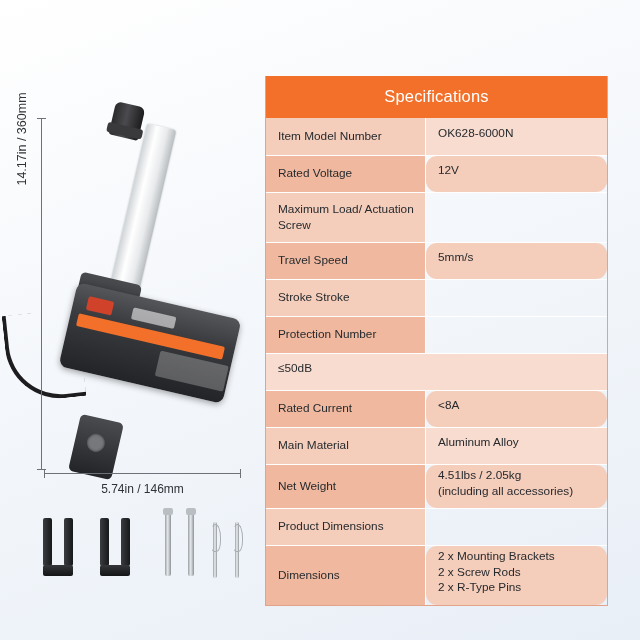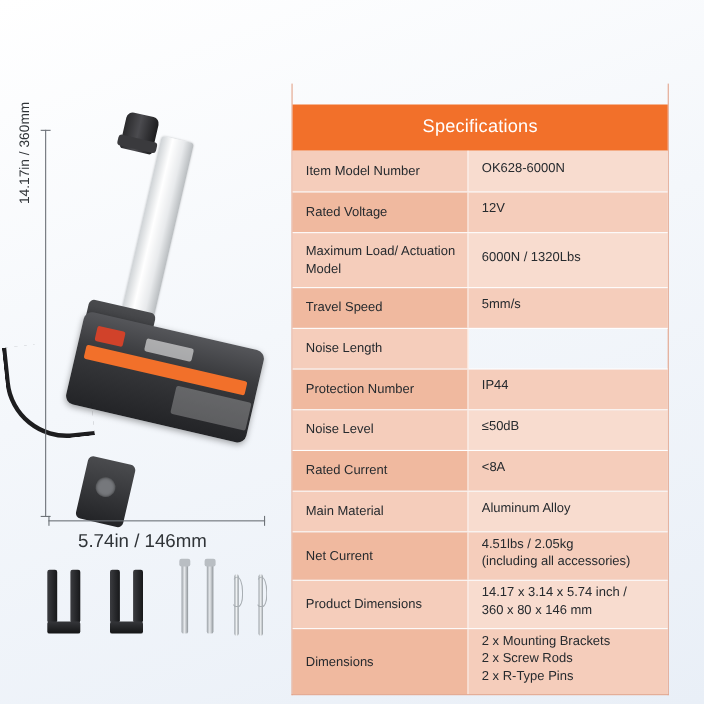--- a/index.html
+++ b/index.html
@@ -196,25 +196,25 @@
     position: absolute;
     top: -4px;
     width: 1px;
     height: 9px;
     background: #6d7278;
   }
   .dim-horz:before { left: 0; }
   .dim-horz:after { right: 0; }
   .dim-horz-label {
     position: absolute;
-    left: 31px;
+    left: 44px;
     top: 482px;
     width: 197px;
     text-align: center;
-    font-size: 17px;
+    font-size: 12px;
     color: #2f3337;
     white-space: nowrap;
   }
 
   
   .bracket {
     position: absolute;
     top: 518px;
     width: 30px;
     height: 58px;
@@ -300,21 +300,20 @@
     border-top: none;
     box-sizing: border-box;
   }
   #spec-header {
     background: #f2702a;
     color: #ffffff;
     font-size: 16.5px;
     text-align: center;
     padding: 11px 0 12px 0;
     letter-spacing: 0.2px;
-    margin-top: 19px;
   }
   .spec-row {
     display: flex;
     width: 100%;
     border-top: 1px solid #ffffff;
     min-height: 37px;
     box-sizing: border-box;
   }
   .spec-row:first-of-type { border-top: none; }
   .spec-key {
@@ -336,21 +335,21 @@
     font-size: 11.8px;
     color: #262a2e;
     display: flex;
     align-items: center;
     line-height: 1.32;
     white-space: pre-line;
   }
   .shade-0 .spec-key { background: #f5cdbb; }
   .shade-0 .spec-val { background: #f8dccf; }
   .shade-1 .spec-key { background: #f0b99f; }
-  .shade-1 .spec-val { background: #f5cdbb; }
+  .shade-1 .spec-val { background: #f5cdbb; border-radius: 11px; }
 </style>
 </head>
 <body>
 
 <div id="page">
 
   <div id="product-area">
 
     <div class="actuator-rod"></div>
     <div class="actuator-cap"></div>
@@ -400,55 +399,50 @@
         <div class="spec-row shade-0">
           <div class="spec-key">Item Model Number</div>
           <div class="spec-val">OK628-6000N</div>
         </div>
         <div class="spec-row shade-1">
           <div class="spec-key">Rated Voltage</div>
           <div class="spec-val">12V</div>
         </div>
         <div class="spec-row shade-0">
           <div class="spec-key">Maximum Load/
-Actuation Model</div>
-          <div class="spec-val">6000N / 1320Lbs</div>
+Actuation Screw</div>
         </div>
         <div class="spec-row shade-1">
           <div class="spec-key">Travel Speed</div>
           <div class="spec-val">5mm/s</div>
         </div>
         <div class="spec-row shade-0">
-          <div class="spec-key">Noise Length</div>
+          <div class="spec-key">Stroke Stroke</div>
         </div>
         <div class="spec-row shade-1">
           <div class="spec-key">Protection Number</div>
-          <div class="spec-val">IP44</div>
-        </div>
-        <div class="spec-row shade-0">
-          <div class="spec-key">Noise Level</div>
+        </div>
+        <div class="spec-row shade-0">
           <div class="spec-val">≤50dB</div>
         </div>
         <div class="spec-row shade-1">
           <div class="spec-key">Rated Current</div>
           <div class="spec-val">&lt;8A</div>
         </div>
         <div class="spec-row shade-0">
           <div class="spec-key">Main Material</div>
           <div class="spec-val">Aluminum Alloy</div>
         </div>
         <div class="spec-row shade-1">
-          <div class="spec-key">Net Current</div>
+          <div class="spec-key">Net Weight</div>
           <div class="spec-val">4.51lbs / 2.05kg
 (including all accessories)</div>
         </div>
         <div class="spec-row shade-0">
           <div class="spec-key">Product Dimensions</div>
-          <div class="spec-val">14.17 x 3.14 x 5.74 inch /
-360 x 80 x 146 mm</div>
         </div>
         <div class="spec-row shade-1">
           <div class="spec-key">Dimensions</div>
           <div class="spec-val">2 x Mounting Brackets
 2 x Screw Rods
 2 x R-Type Pins</div>
         </div>
       </div>
   </div>
 

